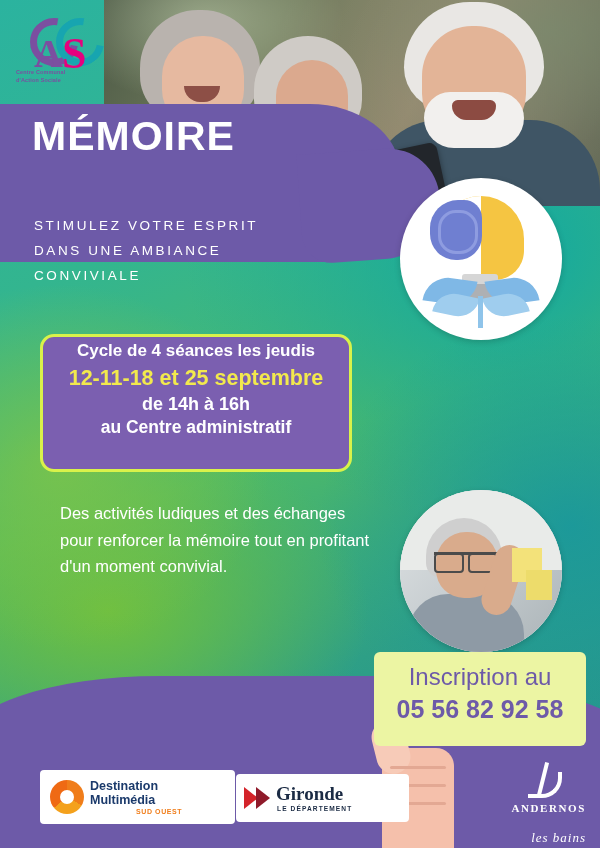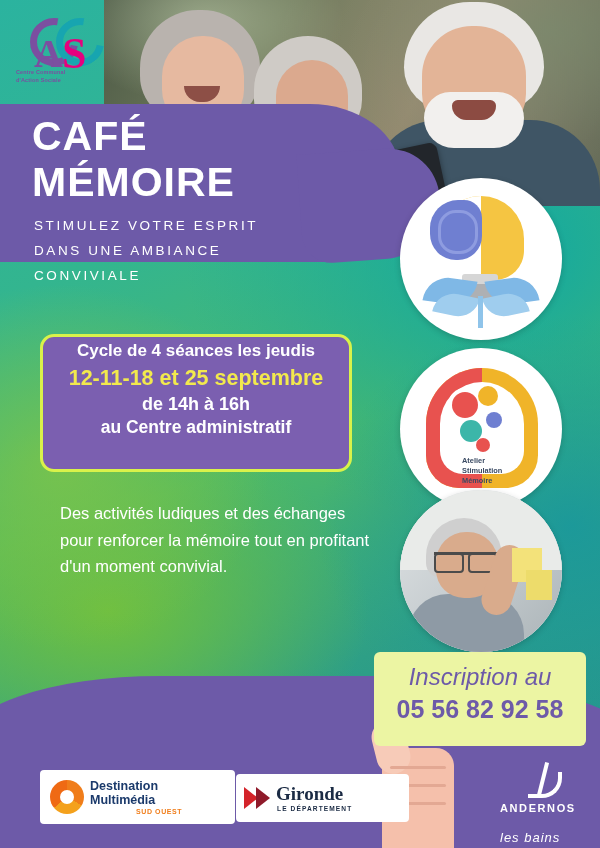--- a/index.html
+++ b/index.html
@@ -199,21 +199,21 @@
   
   .inscription {
     position: absolute; left: 374px; top: 652px;
     width: 212px; height: 94px;
     background: #ecf5a3;
     border-radius: 6px;
     text-align: center;
     box-sizing: border-box;
     padding-top: 11px;
   }
-  .ins-l1 { color:#6d5aa8; font-size:24px;font-style:italic; }
+  .ins-l1 { color:#6d5aa8; font-size:24px; }
   .ins-l2 { color:#6d5aa8; font-size:25px; font-weight:bold; margin-top:4px; }
 
   
   .hand { position:absolute; left:372px; top:704px; width:92px; height:144px; }
   .hand .fist { position:absolute; left:10px; top:44px; width:72px; height:100px; background:#f5c0ab; border-radius:18px 18px 0 0; }
   .hand .thumb{ position:absolute; left:2px; top:16px; width:34px; height:54px; background:#f7cbb8; border-radius:17px; transform:rotate(-14deg); }
   .hand .l1 { position:absolute; left:18px; top:62px; width:56px; height:3px; background:#e3a893; border-radius:2px; }
   .hand .l2 { position:absolute; left:18px; top:80px; width:56px; height:3px; background:#e3a893; border-radius:2px; }
   .hand .l3 { position:absolute; left:18px; top:98px; width:56px; height:3px; background:#e3a893; border-radius:2px; }
 
@@ -227,21 +227,21 @@
   .dm-t1 { position:absolute; left:50px; top:9px; font-size:12.5px; font-weight:bold; color:#1b3a6b; }
   .dm-t2 { position:absolute; left:50px; top:23px; font-size:12.5px; font-weight:bold; color:#1b3a6b; }
   .dm-t3 { position:absolute; left:96px; top:38px; font-size:7px; font-weight:bold; color:#f07d1a; letter-spacing:.6px; }
 
   .gi-mark { position:absolute; left:8px; top:13px; width:26px; height:22px; }
   .gi-mark .t1 { position:absolute; left:0; top:0; width:0; height:0; border-left:14px solid #d4232a; border-top:11px solid transparent; border-bottom:11px solid transparent; }
   .gi-mark .t2 { position:absolute; left:12px; top:0; width:0; height:0; border-left:14px solid #8f1a2a; border-top:11px solid transparent; border-bottom:11px solid transparent; }
   .gi-t1 { position:absolute; left:40px; top:9px; font-size:19px; font-weight:bold; color:#1b2b44; font-family:"Liberation Serif", serif; }
   .gi-t2 { position:absolute; left:41px; top:31px; font-size:6.6px; font-weight:bold; color:#1b2b44; letter-spacing:1.1px; }
 
-  .logo-andernos { position:absolute; left:500px; top:762px; width:86px; height:72px; text-align:left; color:#ffffff; }
+  .logo-andernos { position:absolute; left:500px; top:762px; width:86px; height:72px; text-align:right; color:#ffffff;font-family:Liberation Serif, serif; }
   .and-mark { position:absolute; left:28px; top:0; width:30px; height:34px; }
   .and-mark .bar { position:absolute; left:13px; top:0; width:4px; height:34px; background:#ffffff; transform:rotate(14deg); }
   .and-mark .swoosh { position:absolute; left:0; top:10px; width:30px; height:22px; border-bottom:4px solid #ffffff; border-right:4px solid #ffffff; border-radius:0 0 20px 0; }
   .and-t1 { position:absolute; left:0; top:40px; width:86px; font-size:11px; font-weight:bold; letter-spacing:1.6px; }
   .and-t2 { position:absolute; left:0; top:68px; width:86px; font-size:13px; font-style:italic; letter-spacing:1px; }
 </style>
 </head>
 <body>
 
 <div class="poster">
@@ -272,21 +272,20 @@
     <div class="cc2"></div>
     <div class="aa">A</div>
     <div class="ss">S</div>
     <div class="sub">Centre Communal d'Action Sociale</div>
   </div>
 
   <div class="purple-blob"></div>
   <div class="purple-blob tail"></div>
 
   <div class="title-main">
-    <div>CAFÉ</div>
     <div>MÉMOIRE</div>
   </div>
 
   <div class="title-sub">
     <div>STIMULEZ VOTRE ESPRIT</div>
     <div>DANS UNE AMBIANCE</div>
     <div>CONVIVIALE</div>
   </div>
 
   <div class="info-box">
@@ -304,35 +303,20 @@
     <div class="brain"></div>
     <div class="bulb-neck"></div>
     <div class="bulb-base"></div>
     <div class="leaf-l"></div>
     <div class="leaf-r"></div>
     <div class="leaf-l2"></div>
     <div class="leaf-r2"></div>
     <div class="stem"></div>
   </div>
 
-  <div class="circ circ2">
-    <div class="head-shape"></div>
-    <div class="head-left"></div>
-    <div class="head-inner"></div>
-    <div class="gear g1"></div>
-    <div class="gear g2"></div>
-    <div class="gear g3"></div>
-    <div class="gear g4"></div>
-    <div class="gear g5"></div>
-    <div class="c2-label">
-      <div>Atelier</div>
-      <div>Stimulation</div>
-      <div>Mémoire</div>
-    </div>
-  </div>
 
   <div class="circ circ3">
     <div class="c3-bg"></div>
     <div class="c3-wall"></div>
     <div class="c3-body"></div>
     <div class="c3-hair"></div>
     <div class="c3-face"></div>
     <div class="c3-glass"></div>
     <div class="c3-arm"></div>
     <div class="c3-note"></div>

